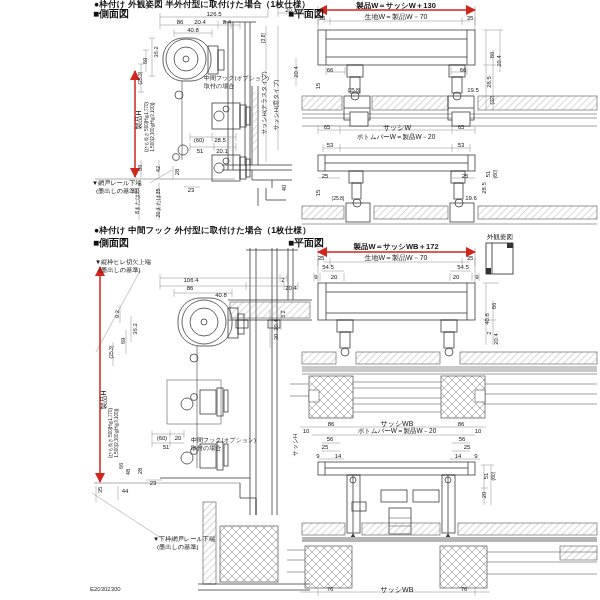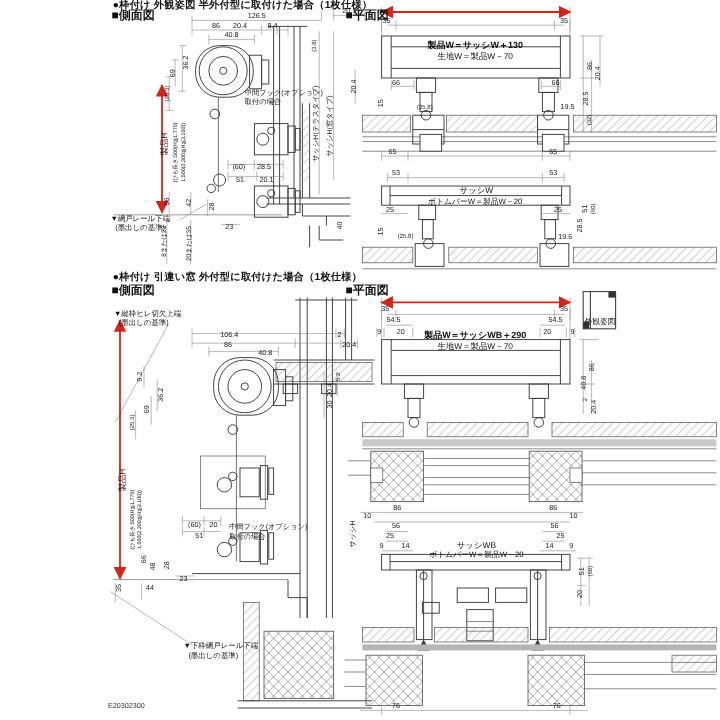--- a/index.html
+++ b/index.html
@@ -5,21 +5,21 @@
   html,body{margin:0;padding:0;background:#ffffff;}
   .page{position:relative;width:600px;height:600px;background:#fff;overflow:hidden;
         font-family:"Liberation Sans","DejaVu Sans",sans-serif;color:#1a1a1a;}
   .page svg{position:absolute;left:0;top:0;}
   .lbl{position:absolute;white-space:nowrap;line-height:1;font-size:6px;color:#1c1c1c;
        transform:translate(-50%,-50%);}
   .lbl.v{transform:translate(-50%,-50%) rotate(-90deg);}
   .la{position:absolute;white-space:nowrap;line-height:1;color:#111;}
   .hdr{font-size:8.5px;font-weight:bold;letter-spacing:0.2px;}
   .sec{font-size:10px;font-weight:bold;}
-  .c{transform:translate(-50%,-50%);margin-top:32px;}
+  .c{transform:translate(-50%,-50%);}
   .cv{transform:translate(-50%,-50%) rotate(-90deg);}
   .f7{font-size:7px;} .f75{font-size:7.5px;} .f65{font-size:6.5px;} .f6{font-size:6px;}
   .f62{font-size:6.2px;} .f55{font-size:5.5px;} .f45{font-size:4.5px;}
 </style>
 </head>
 <body>
 
 <div class="page">
 
 <svg width="600" height="600" viewBox="0 0 600 600">
@@ -243,27 +243,27 @@
   <div class="la f62" style="left:96px;top:187.5px;">(墨出しの基準)</div>
   <div class="la f6 cv" style="left:264px;top:103px;">サッシH(テラスタイプ)</div>
   <div class="la f6 cv" style="left:276px;top:105px;">サッシH(窓タイプ)</div>
   <div class="la f55 cv" style="left:138px;top:201px;">8または23</div>
   <div class="la f55 cv" style="left:159px;top:203px;">20または35</div>
   <div class="la f7 c" style="left:397px;top:127px;">サッシW</div>
   <div class="la f65 c" style="left:396px;top:137px;">ボトムバーW＝製品W－20</div>
 </div>
 
 <div>
-  <div class="la hdr" style="left:94px;top:226px;">●枠付け 引違い窓 外付型に取付けた場合（1枚仕様）</div>
+  <div class="la hdr" style="left:94px;top:226px;">●枠付け 中間フック 外付型に取付けた場合（1枚仕様）</div>
   <div class="la sec" style="left:93px;top:238px;">■側面図</div>
   <div class="la sec" style="left:288px;top:238px;">■平面図</div>
   <div class="la f65 c" style="left:500px;top:237px;">外観姿図</div>
   <div class="la f62" style="left:95px;top:259px;">▼縦枠ヒレ切欠上端</div>
   <div class="la f62" style="left:99px;top:266.5px;">(墨出しの基準)</div>
-  <div class="la f75 c" style="left:396px;top:247px;font-weight:bold;">製品W＝サッシWB＋290</div>
+  <div class="la f75 c" style="left:396px;top:247px;font-weight:bold;">製品W＝サッシWB＋172</div>
   <div class="la f7 c" style="left:396px;top:256.5px;">生地W＝製品W－70</div>
   <div class="la f7 cv" style="left:103px;top:400px;">製品H</div>
   <div class="la f45 cv" style="left:111px;top:433px;">(ひも長さ:500(H≦1,770)</div>
   <div class="la f45 cv" style="left:117px;top:433px;">1,500(2,300≦H≦3,100))</div>
   <div class="la f6" style="left:191px;top:437px;">中間フック(オプション)</div>
   <div class="la f6" style="left:191px;top:445px;">取付の場合</div>
   <div class="la f6 cv" style="left:295px;top:445px;">サッシH</div>
   <div class="la f62" style="left:153px;top:536px;">▼下枠網戸レール下端</div>
   <div class="la f62" style="left:157px;top:544px;">(墨出しの基準)</div>
   <div class="la f7 c" style="left:397px;top:423px;">サッシWB</div>

